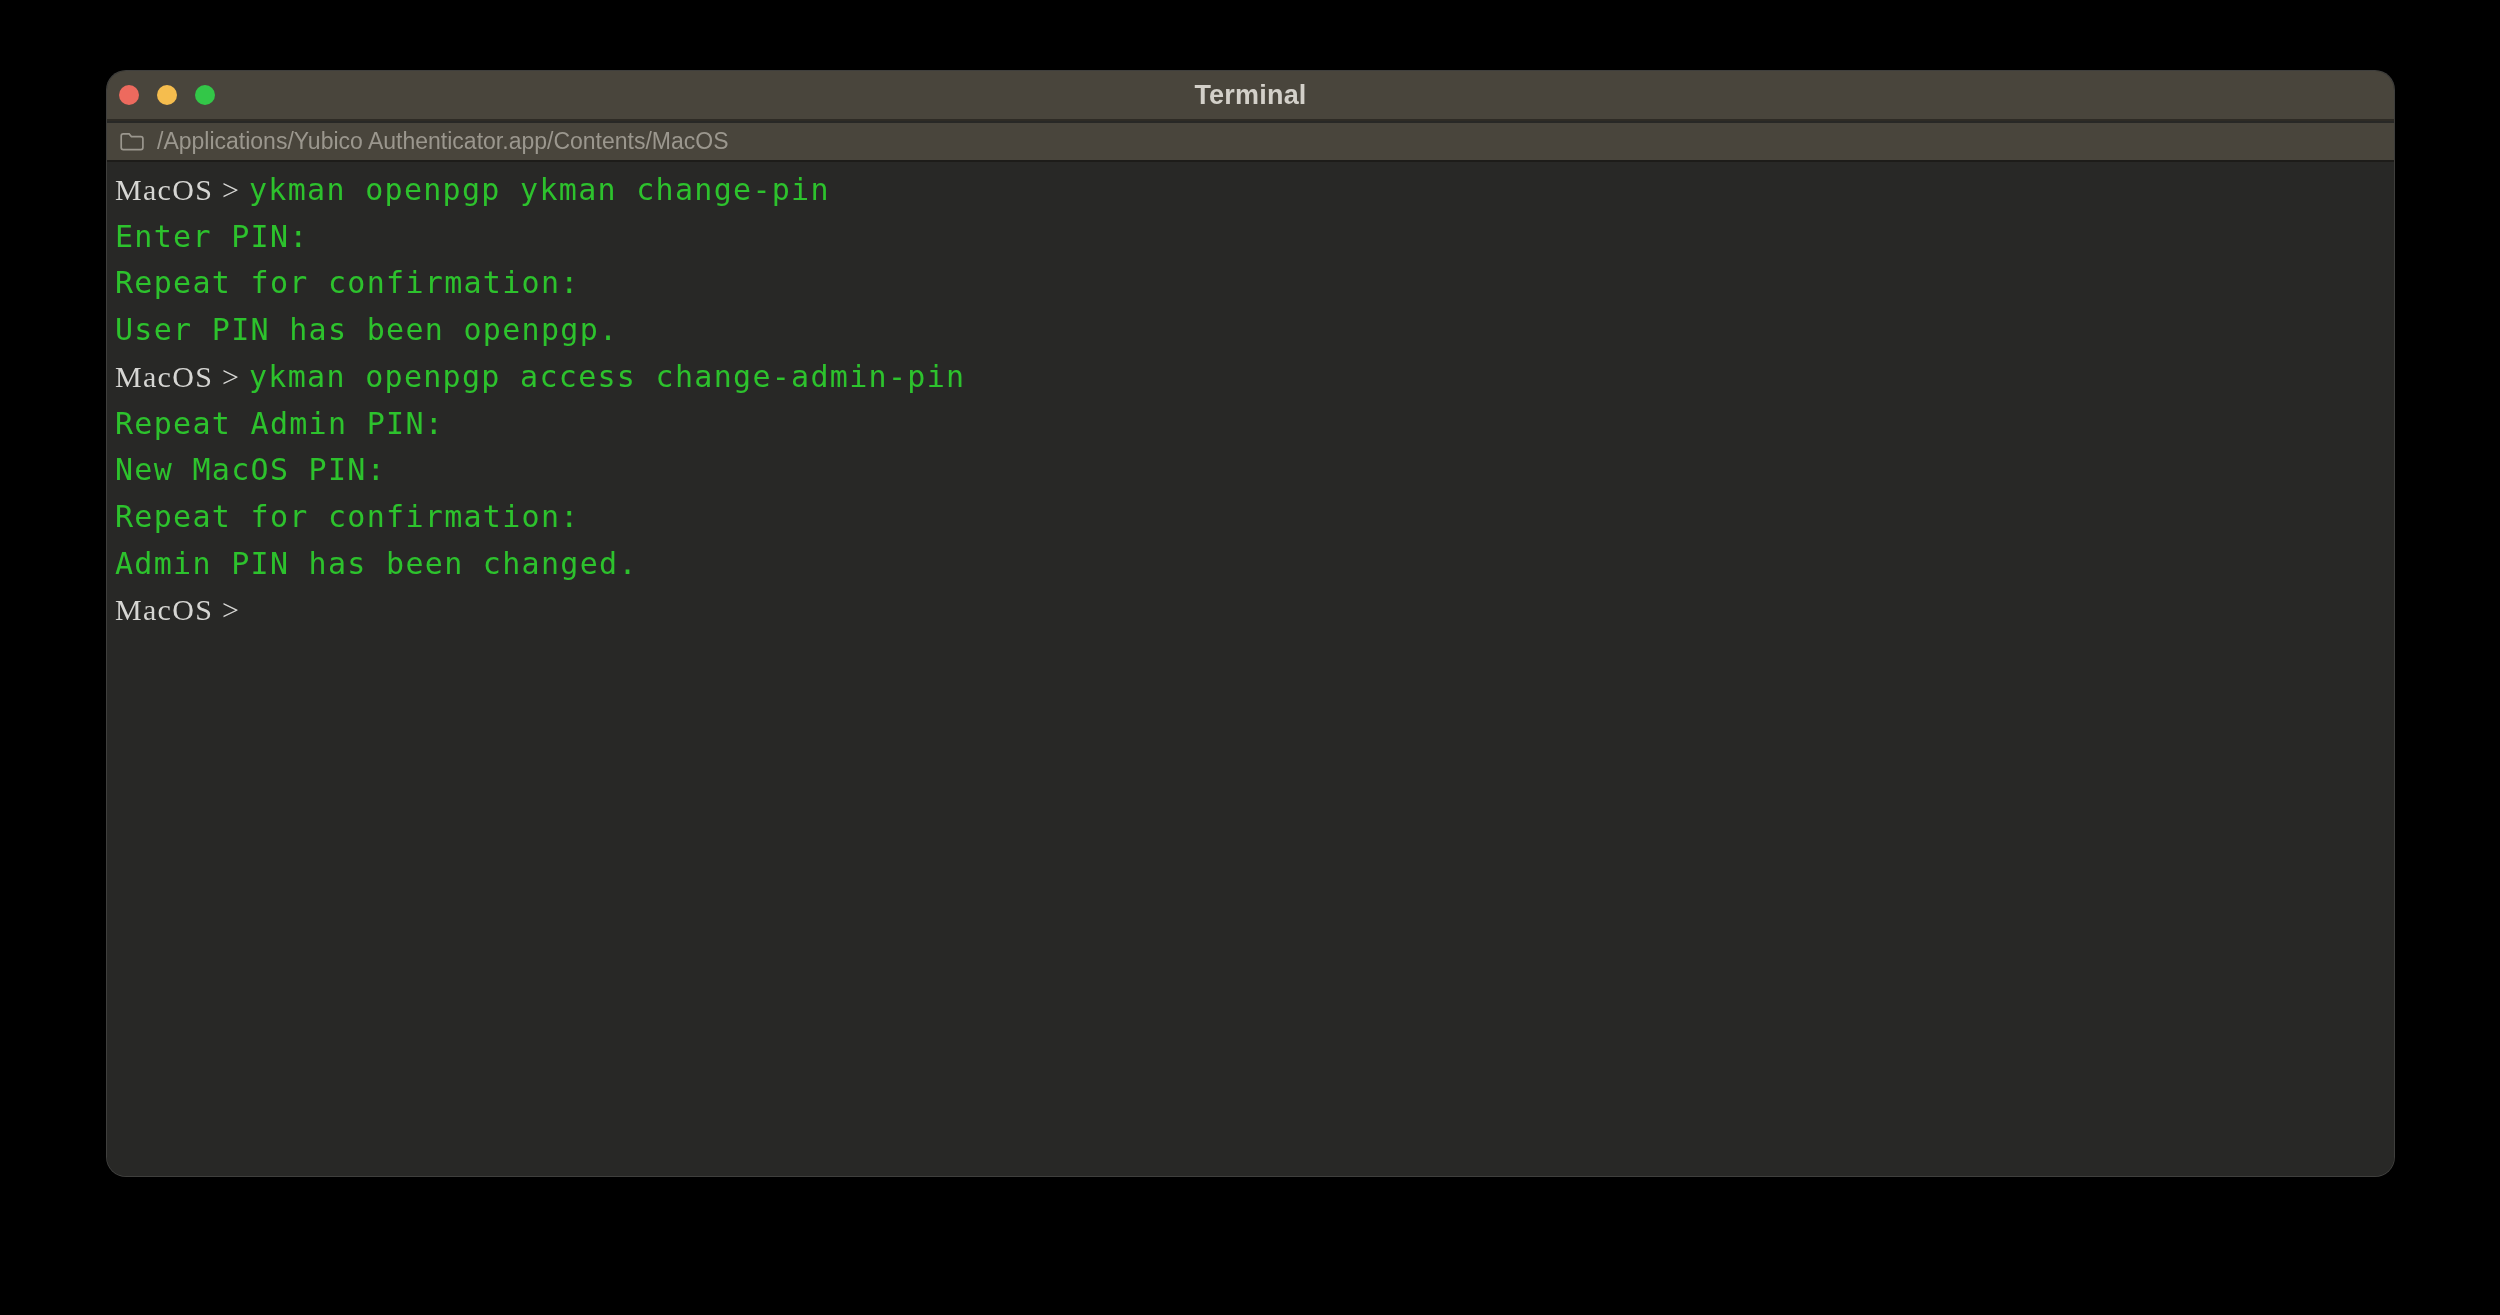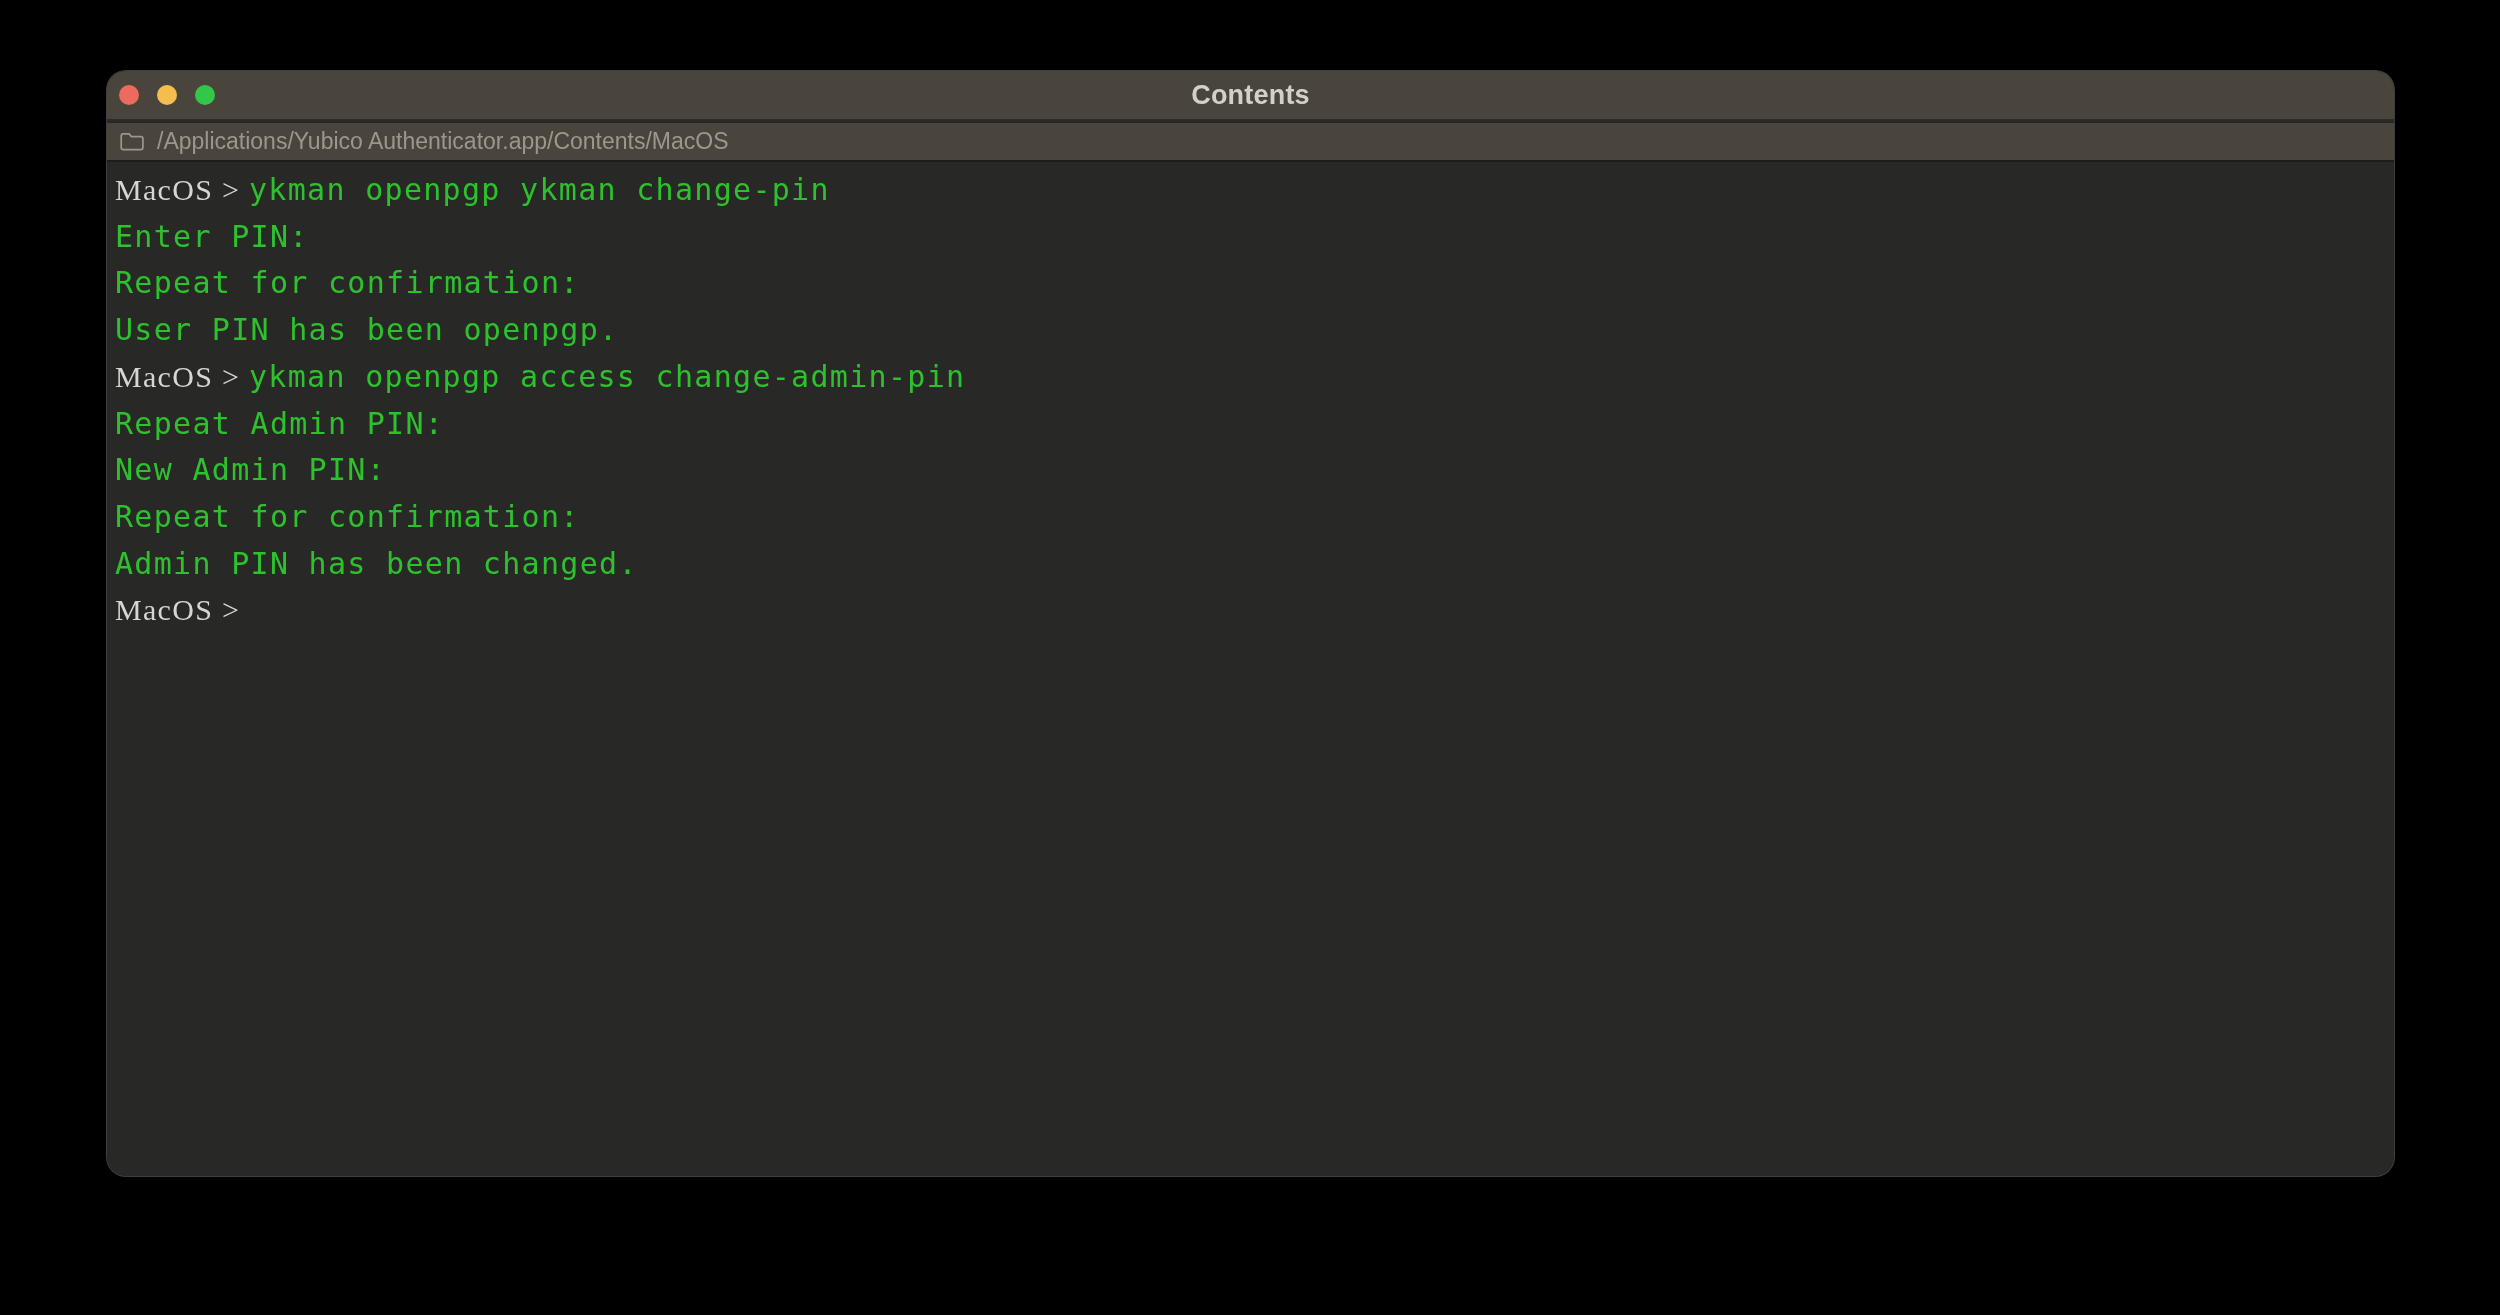--- a/index.html
+++ b/index.html
@@ -100,39 +100,39 @@
 <div class="desktop">
 
   <div class="window">
 
     <div class="titlebar">
       <div class="traffic-lights">
         <button class="tl tl-close"></button>
         <button class="tl tl-minimize"></button>
         <button class="tl tl-zoom"></button>
       </div>
-      <div class="window-title">Contents</div>
+      <div class="window-title">Terminal</div>
     </div>
 
     <div class="pathbar">
       <span class="folder-icon">
         <svg width="26" height="21" viewBox="0 0 26 21">
           <path d="M2.2 5.0 c0-1.2 0.9-2.1 2.1-2.1 h5.8 l2.3 2.7 h9.4 c1.2 0 2.1 0.9 2.1 2.1 v8.8 c0 1.2-0.9 2.1-2.1 2.1 H4.3 c-1.2 0-2.1-0.9-2.1-2.1 V5.0 z" fill="none" stroke="#9b978e" stroke-width="1.7"></path>
         </svg>
       </span>
       <span class="path-text">/Applications/Yubico Authenticator.app/Contents/MacOS</span>
     </div>
 
     <div class="terminal">
       <div class="t-line"><span class="t-prompt">MacOS &gt; </span><span class="t-cmd">ykman openpgp ykman change-pin</span></div>
       <div class="t-line">Enter PIN:</div>
       <div class="t-line">Repeat for confirmation:</div>
       <div class="t-line">User PIN has been openpgp.</div>
       <div class="t-line"><span class="t-prompt">MacOS &gt; </span><span class="t-cmd">ykman openpgp access change-admin-pin</span></div>
       <div class="t-line">Repeat Admin PIN:</div>
-      <div class="t-line">New Admin PIN:</div>
+      <div class="t-line">New MacOS PIN:</div>
       <div class="t-line">Repeat for confirmation:</div>
       <div class="t-line">Admin PIN has been changed.</div>
       <div class="t-line"><span class="t-prompt">MacOS &gt; </span><span class="t-cmd"></span></div>
     </div>
 
   </div>
 </div>
 
 </body></html>

